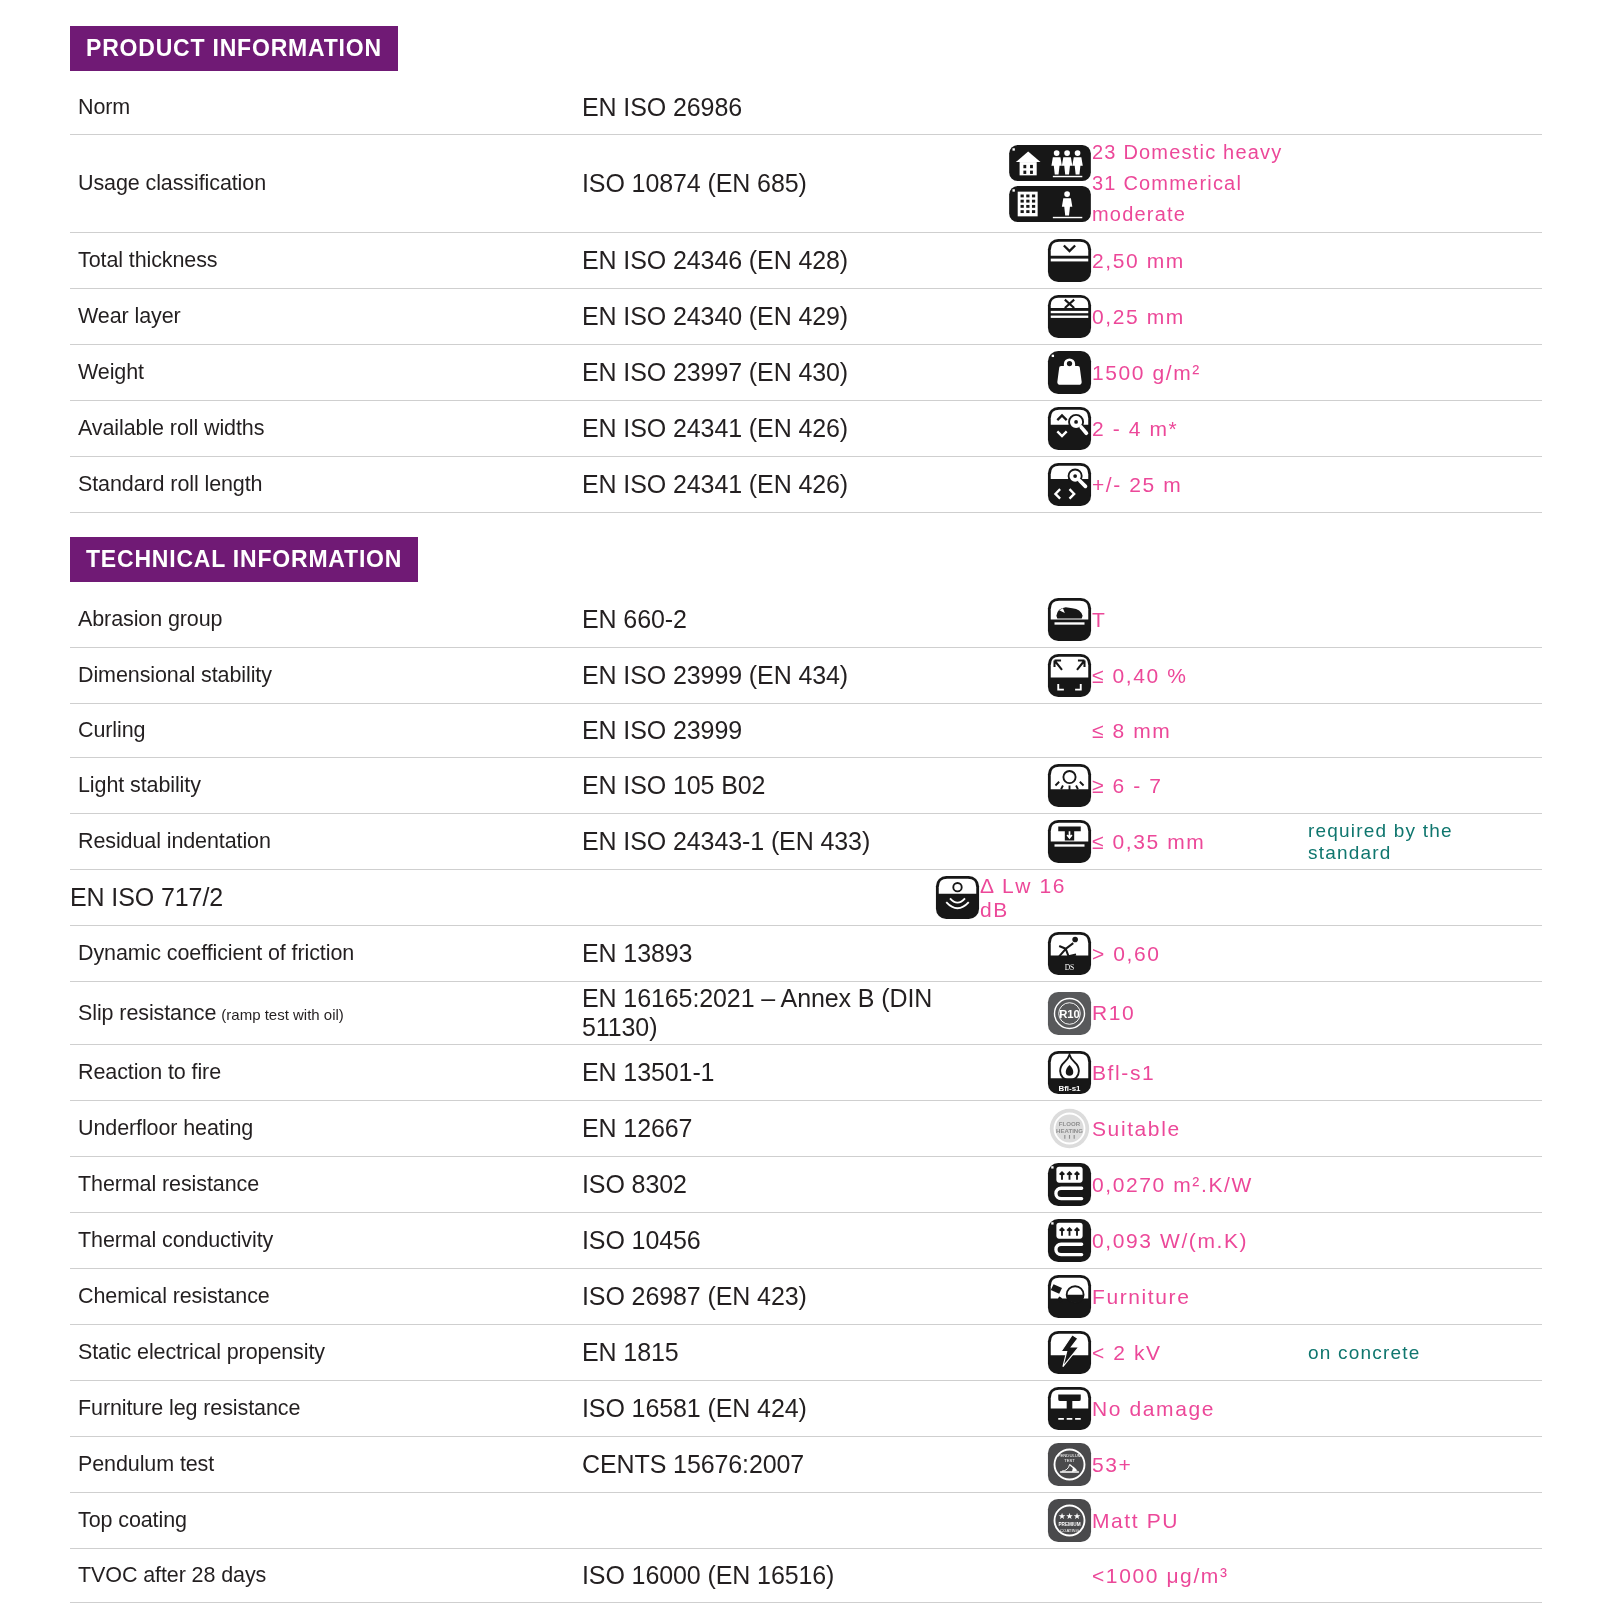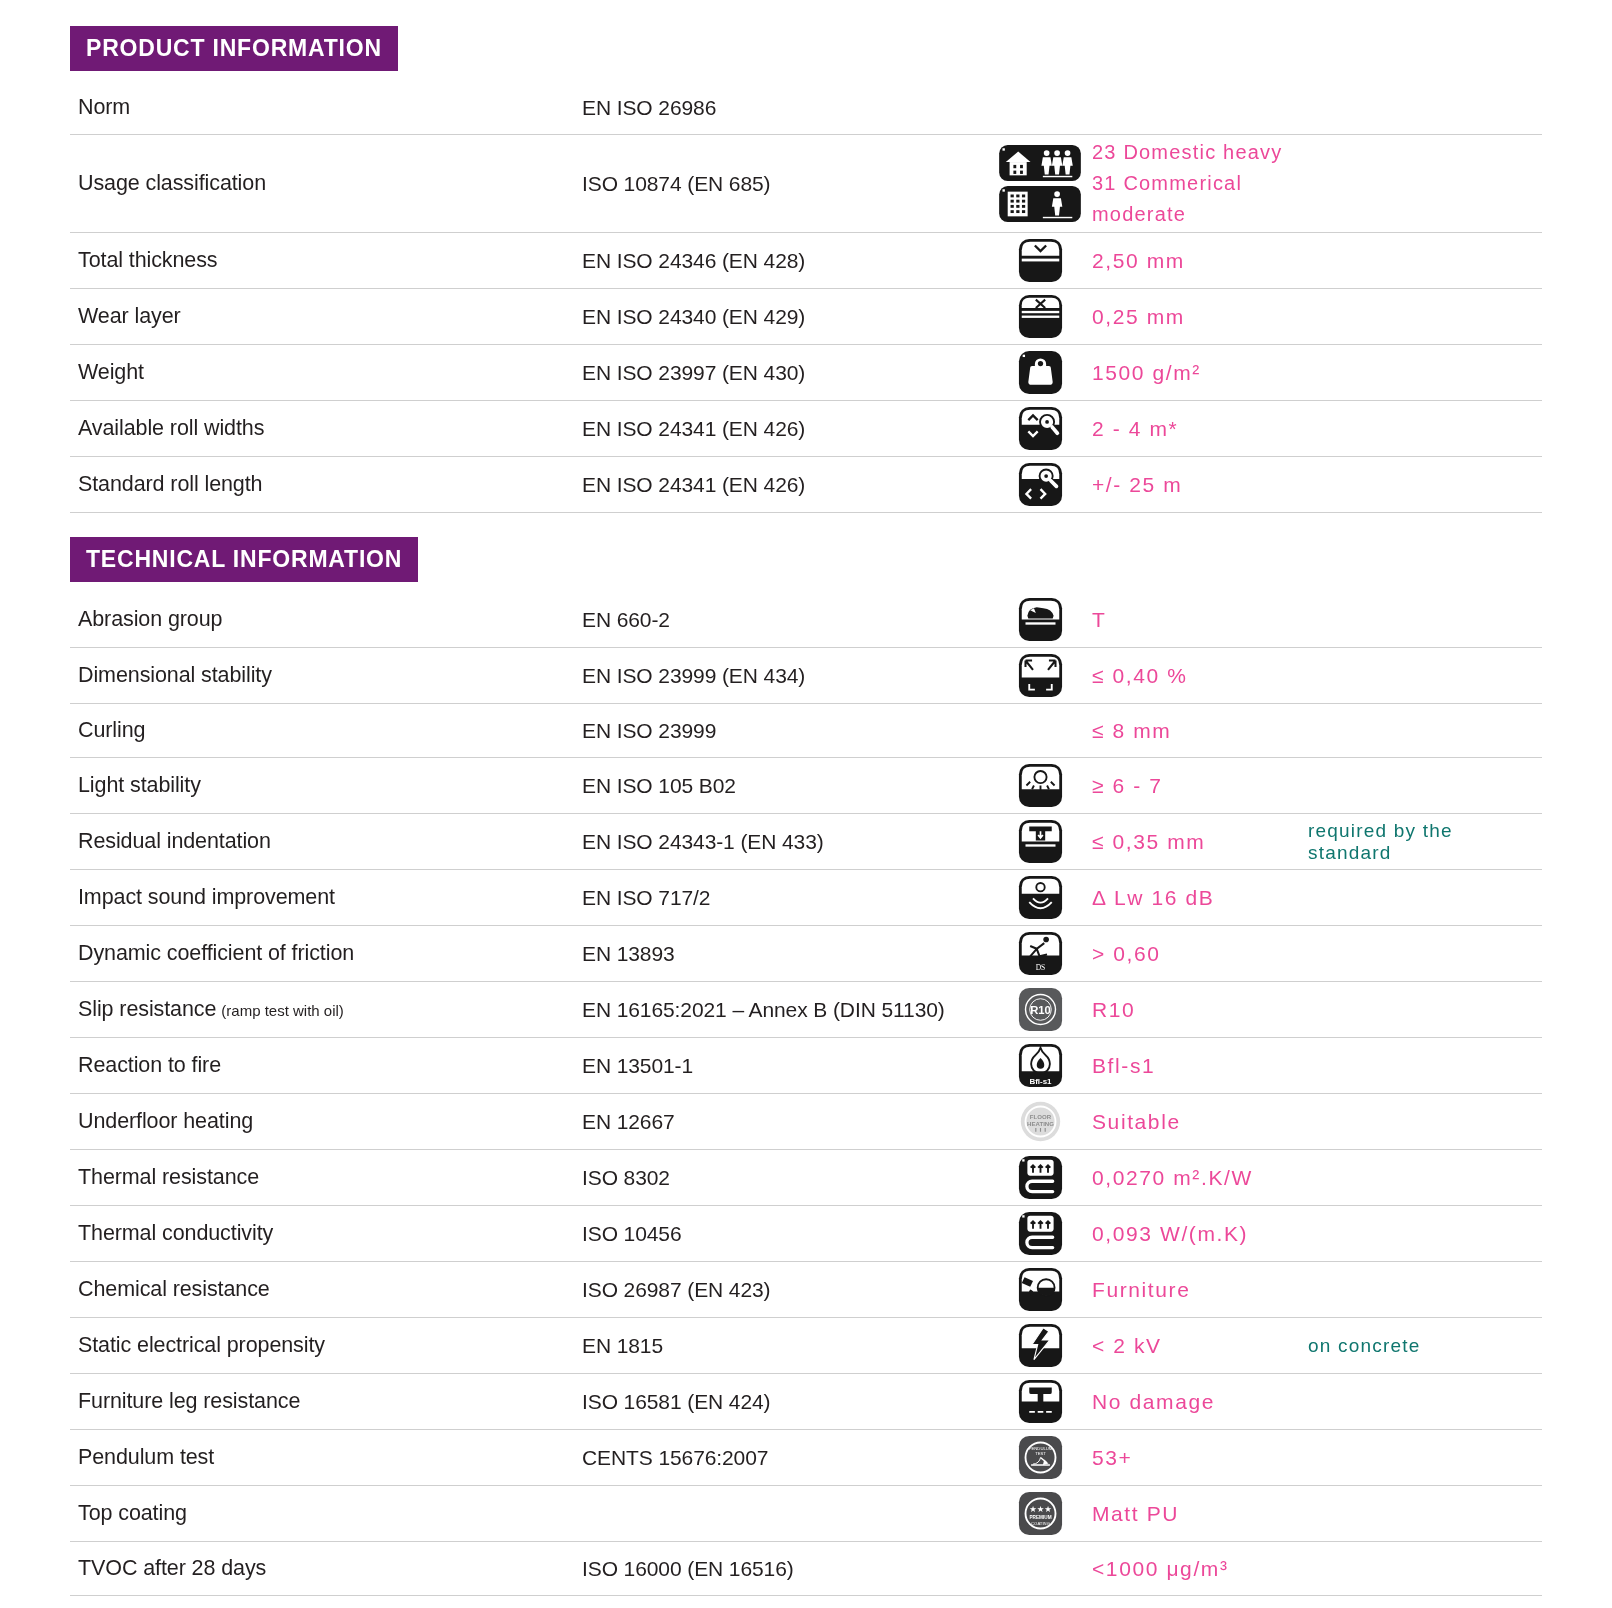--- a/index.html
+++ b/index.html
@@ -19,22 +19,22 @@
     display:grid;
     grid-template-columns:512px 398px 112px 216px 1fr;
     align-items:center;
     min-height:49px;
     border-bottom:1px solid #cfcfcf;
     padding:2px 0;
   }
   .row.tall{min-height:84px}
   .cell.label{font-size:21.5px;padding-left:8px;letter-spacing:-.1px}
   .sub{font-size:15px;margin-left:5px;letter-spacing:0}
-  .cell.norm{font-size:21px;letter-spacing:-.1px}
-  .cell.iconcol{display:flex;flex-direction:column;gap:3px;align-items:center;padding:3px 0 3px 8px}
+  .cell.norm{font-size:25px;letter-spacing:-.1px}
+  .cell.iconcol{display:flex;flex-direction:column;gap:3px;align-items:flex-end;padding:3px 0 3px 8px}
   .cell.iconcol svg{display:block}
   svg.badge{width:45px;height:45px}
   svg.badge-wide{width:84px;height:38px}
   .cell.value{font-size:21px;letter-spacing:1.6px;color:#ec4899}
   .row.tall .cell.value{font-size:20px;line-height:1.55;letter-spacing:1.2px}
   .cell.note{font-size:19px;letter-spacing:1.2px;color:#0f766e}
 </style>
 </head>
 <body>
 
@@ -284,21 +284,20 @@
                 <rect x="8" y="27" width="32" height="2.5" fill="#fff"></rect>
               </svg>
             </span>
           </div>
           <div class="cell value">
             <div>≤ 0,35 mm</div>
           </div>
           <div class="cell note">required by the standard</div>
         </div>
         <div class="row">
-          <div class="cell label"><span>Impact sound improvement</span></div>
           <div class="cell norm">EN ISO 717/2</div>
           <div class="cell iconcol">
             <span>
               <svg class="badge" viewBox="0 0 48 48">
                 <rect x="1" y="1" width="46" height="46" rx="11" fill="#171717"></rect>
                 <path d="M4 20 v-7 q0 -9 9 -9 h22 q9 0 9 9 v7 Z" fill="#fff"></path>
                 <circle cx="24" cy="13" r="4.5" fill="#fff" stroke="#171717" stroke-width="2"></circle>
                 <path d="M16 25 Q24 34 32 25" stroke="#fff" stroke-width="2" fill="none"></path>
                 <path d="M12 29 Q24 42 36 29" stroke="#fff" stroke-width="2" fill="none"></path>
               </svg>

